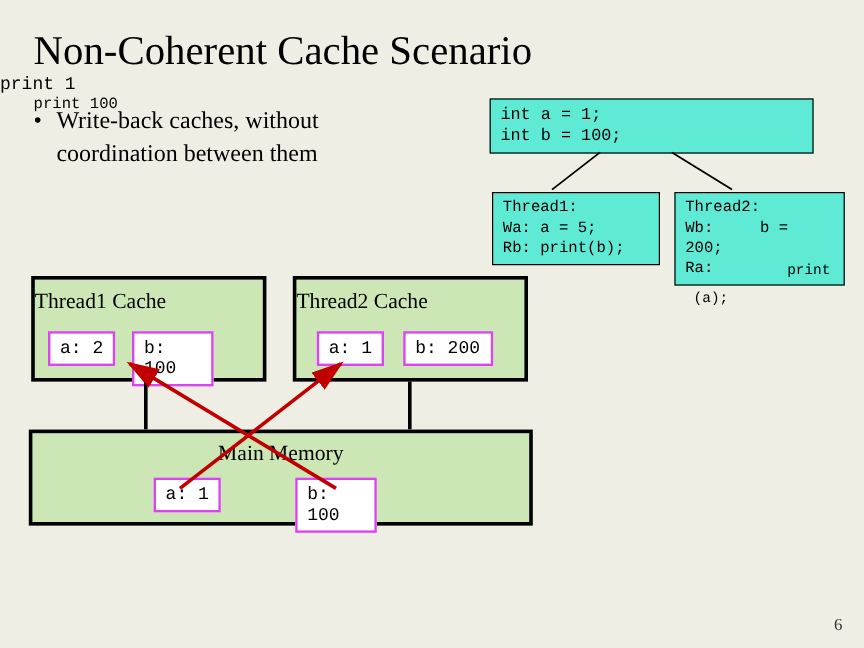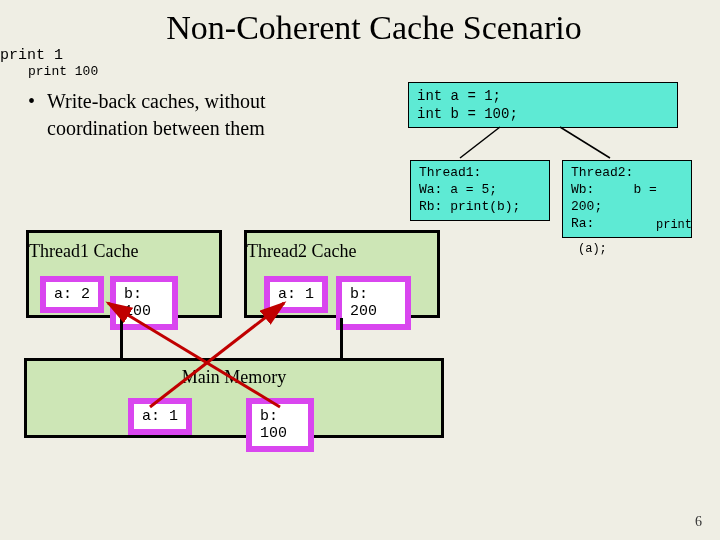--- a/index.html
+++ b/index.html
@@ -7,22 +7,22 @@
     width: 720px;
     height: 540px;
     background: #efeee4;
     font-family: Georgia, 'Times New Roman', serif;
     position: relative;
     overflow: hidden;
   }
   .title {
     font-size: 34px;
     font-weight: normal;
-    text-align: center;
-    padding: 9px 0 0 28px;
+    text-align: left;
+    padding: 24px 0 0 28px;
     color: #000;
     font-family: 'Book Antiqua', Palatino, Georgia, serif;
   }
   .bullet-row {
     position: absolute;
     top: 88px;
     left: 28px;
     width: 340px;
     font-size: 20px;
     line-height: 1.35;
@@ -42,21 +42,21 @@
     background: #5eead4;
     border: 1.5px solid #000;
     font-family: 'Courier New', monospace;
     font-size: 14px;
     padding: 4px 8px;
     white-space: pre;
     line-height: 1.3;
   }
   .globals { top: 82px; left: 408px; width: 270px; }
   .thread-code { top: 160px; left: 410px; width: 140px; font-size: 13px; }
-  .thread2-code { top: 160px; left: 562px; width: 130px; font-size: 13px; }
+  .thread2-code { top: 160px; left: 562px; width: 142px; font-size: 13px; }
   .extra-text {
     position: absolute;
     font-family: 'Courier New', monospace;
     font-size: 12px;
   }
   .print-a { top: 242px; left: 578px; }
   .print-small { top: 218px; left: 656px; }
   .print1 { top: 287px; left: 475px; font-size: 15px; font-family: 'Courier New', monospace; }
   .print100 { top: 320px; left: 475px; font-size: 13px; font-family: 'Courier New', monospace; margin-left: 28px; }
 
@@ -71,21 +71,21 @@
   .cache1 { top: 230px; left: 26px; }
   .cache2 { top: 230px; left: 244px; }
   .cache-title {
     font-size: 18px;
     padding-top: 8px;
     font-family: 'Book Antiqua', Palatino, Georgia, serif;
   }
   .cell {
     position: absolute;
     background: #fff;
-    border: 6px solid #d946ef;
+    border: 2px solid #d946ef;
     font-family: 'Courier New', monospace;
     font-size: 15px;
     padding: 4px 8px;
     min-width: 54px;
     text-align: left;
   }
   .c1a { top: 276px; left: 40px; }
   .c1b { top: 276px; left: 110px; width: 68px; }
   .c2a { top: 276px; left: 264px; }
   .c2b { top: 276px; left: 336px; width: 75px; }

